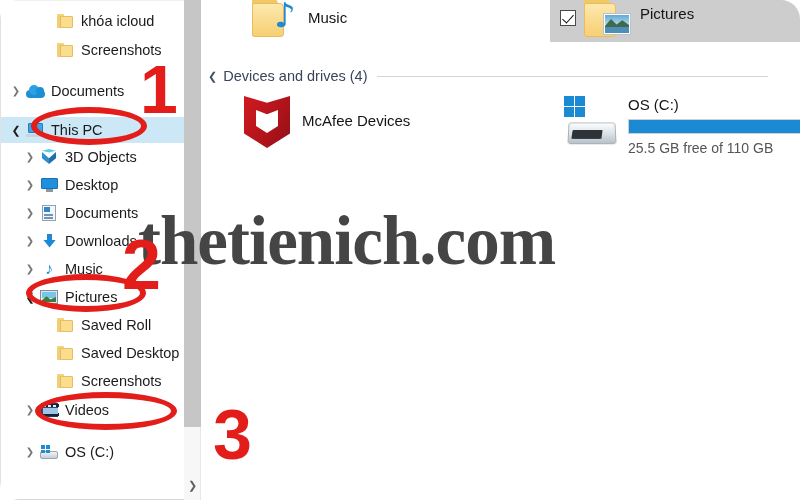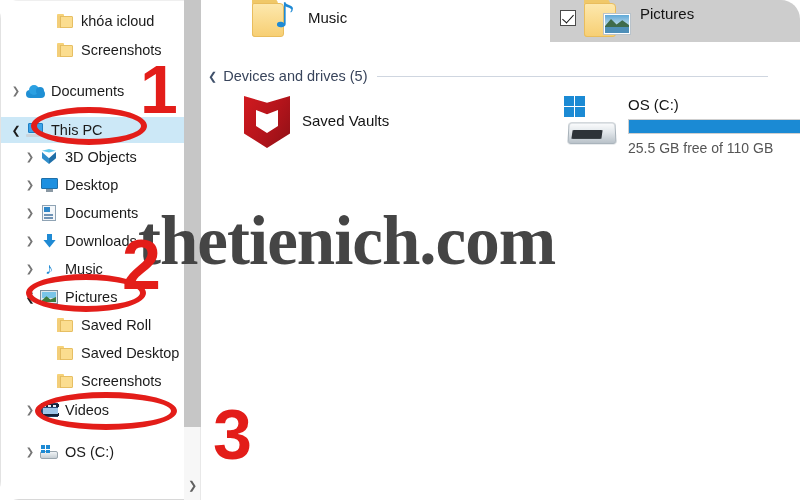--- a/index.html
+++ b/index.html
@@ -617,30 +617,30 @@
             <span class="sky"></span>
             <span class="mtn"></span>
             <span class="water"></span>
           </span>
       </span>
       <span class="tile-label">Pictures</span>
     </div>
 
     <div id="group-header">
       <span class="gh-chev">❮</span>
-      <span class="gh-text">Devices and drives (5)</span>
+      <span class="gh-text">Devices and drives (4)</span>
       <span class="gh-rule"></span>
     </div>
 
     <div class="drive" style="left:42px; top:96px;">
       <span class="mcafee-icon">
         <span class="shield"></span>
           <span class="inner"></span>
       </span>
-      <span class="drive-label">Saved Vaults</span>
+      <span class="drive-label">McAfee Devices</span>
     </div>
 
     <div class="drive os-drive" style="left:360px; top:94px;">
       <span class="disk-icon">
         <span class="winlogo">
           <i style="left:0;top:0"></i>
             <i style="left:11px;top:0"></i>
           <i style="left:0;top:11px"></i>
             <i style="left:11px;top:11px"></i>
         </span>

